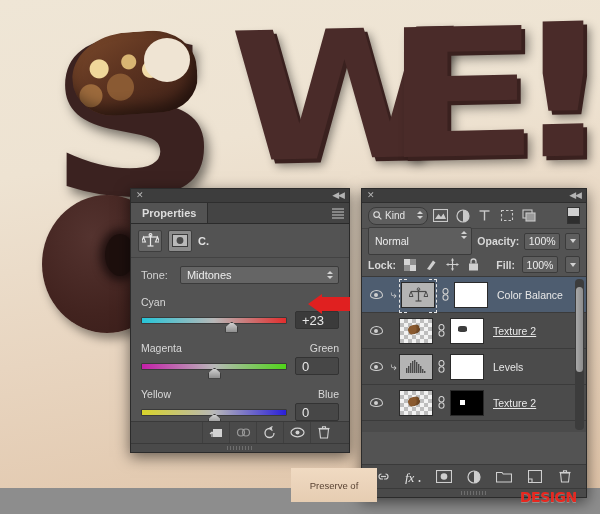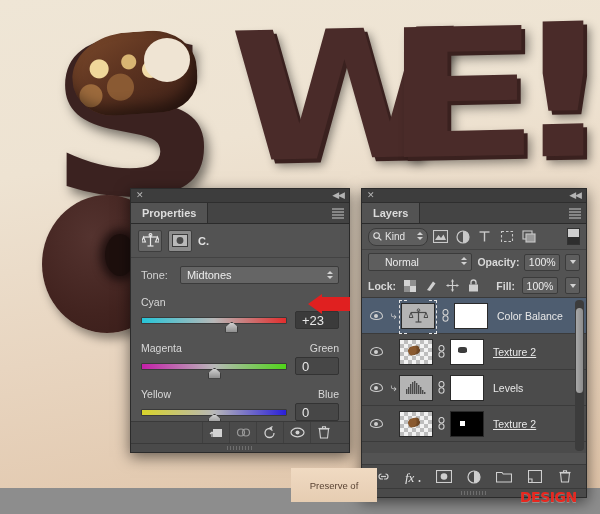--- a/index.html
+++ b/index.html
@@ -234,22 +234,22 @@
     margin-left:auto; width:13px; height:17px;
     background:linear-gradient(#cfcfcf 0 52%, #2e2e2e 52% 100%);
     border:1px solid #333;
   }
 
   .blend-row {
     height:24px; display:flex; align-items:center; gap:5px;
     padding:0 6px; background:#535353;
   }
   .blend-select {
-    width:105px; height:18px; background:#5e5e5e; border:1px solid #3b3b3b;
-    border-radius:2px; display:flex; align-items:center; padding:0 16px;
+    width:105px; height:28px; background:#5e5e5e; border:1px solid #3b3b3b;
+    border-radius:2px; display:flex; align-items:center; padding:0 6px;
     font-size:10.5px; color:#ededed; position:relative; cursor:pointer;
   }
   .blend-select .arrows { position:absolute; right:4px; top:3px; display:flex; flex-direction:column; gap:2px; }
   .blend-select .arrows b { width:0;height:0;border-left:3px solid transparent;border-right:3px solid transparent; }
   .blend-select .arrows b.up{ border-bottom:3px solid #d2d2d2; }
   .blend-select .arrows b.down{ border-top:3px solid #d2d2d2; }
   .mini-lbl { font-size:10.5px; color:#d9d9d9; font-weight:bold; }
   .num-field {
     width:36px; height:17px; background:#5e5e5e; border:1px solid #3b3b3b;
     border-radius:2px; font-size:10.5px; color:#ededed;
@@ -529,29 +529,20 @@
     </div>
 </div>
 
 <div class="panel" id="layers-panel">
 
   <div class="panel-topbar">
     <span class="topbar-close">✕</span>
     <span class="topbar-collapse">◀◀</span>
   </div>
 
-  <div class="panel-tabbar">
-    <div class="panel-tab">Layers</div>
-    <div class="panel-menu-btn">
-      <i></i>
-        <i></i>
-        <i></i>
-        <i></i>
-    </div>
-  </div>
 
   <div class="filter-row">
     <div class="kind-select">
       <svg width="9" height="9" viewBox="0 0 9 9">
         <circle cx="3.6" cy="3.6" r="2.8" fill="none" stroke="#e0e0e0" stroke-width="1.1"></circle>
         <line x1="5.8" y1="5.8" x2="8.4" y2="8.4" stroke="#e0e0e0" stroke-width="1.2"></line>
       </svg>
       <span>Kind</span>
       <span class="arrows">
           <b class="up"></b>

